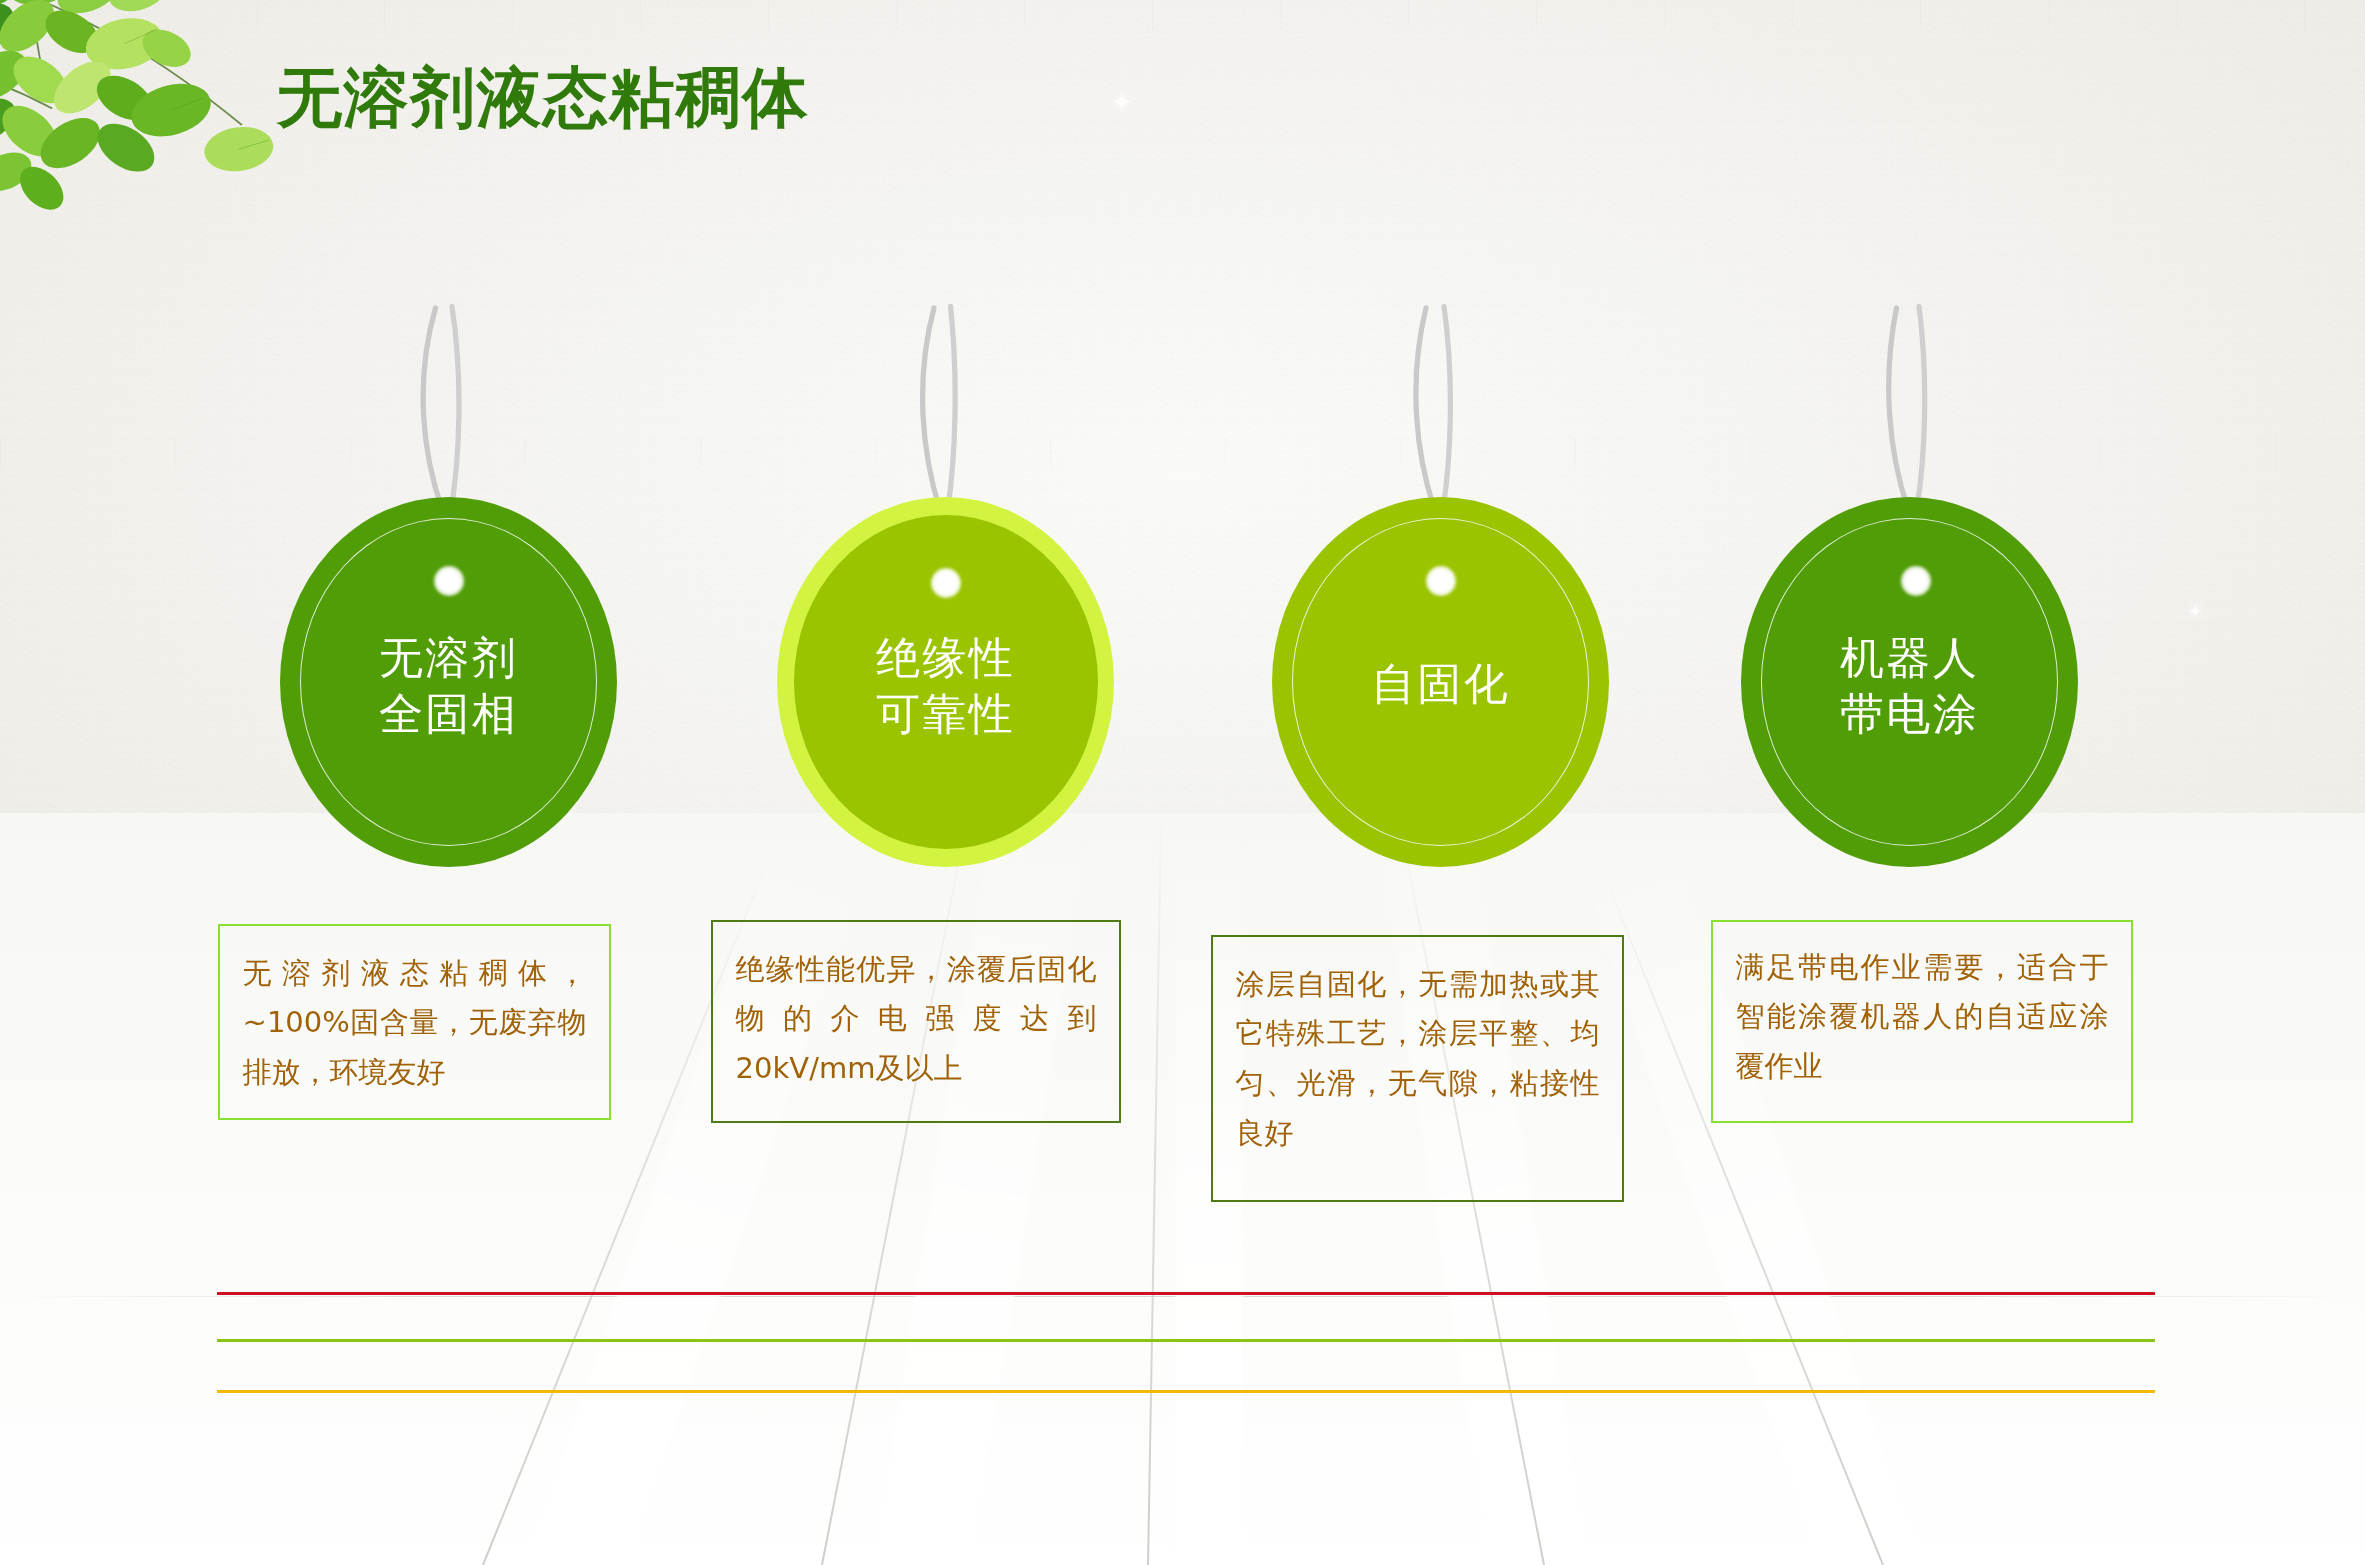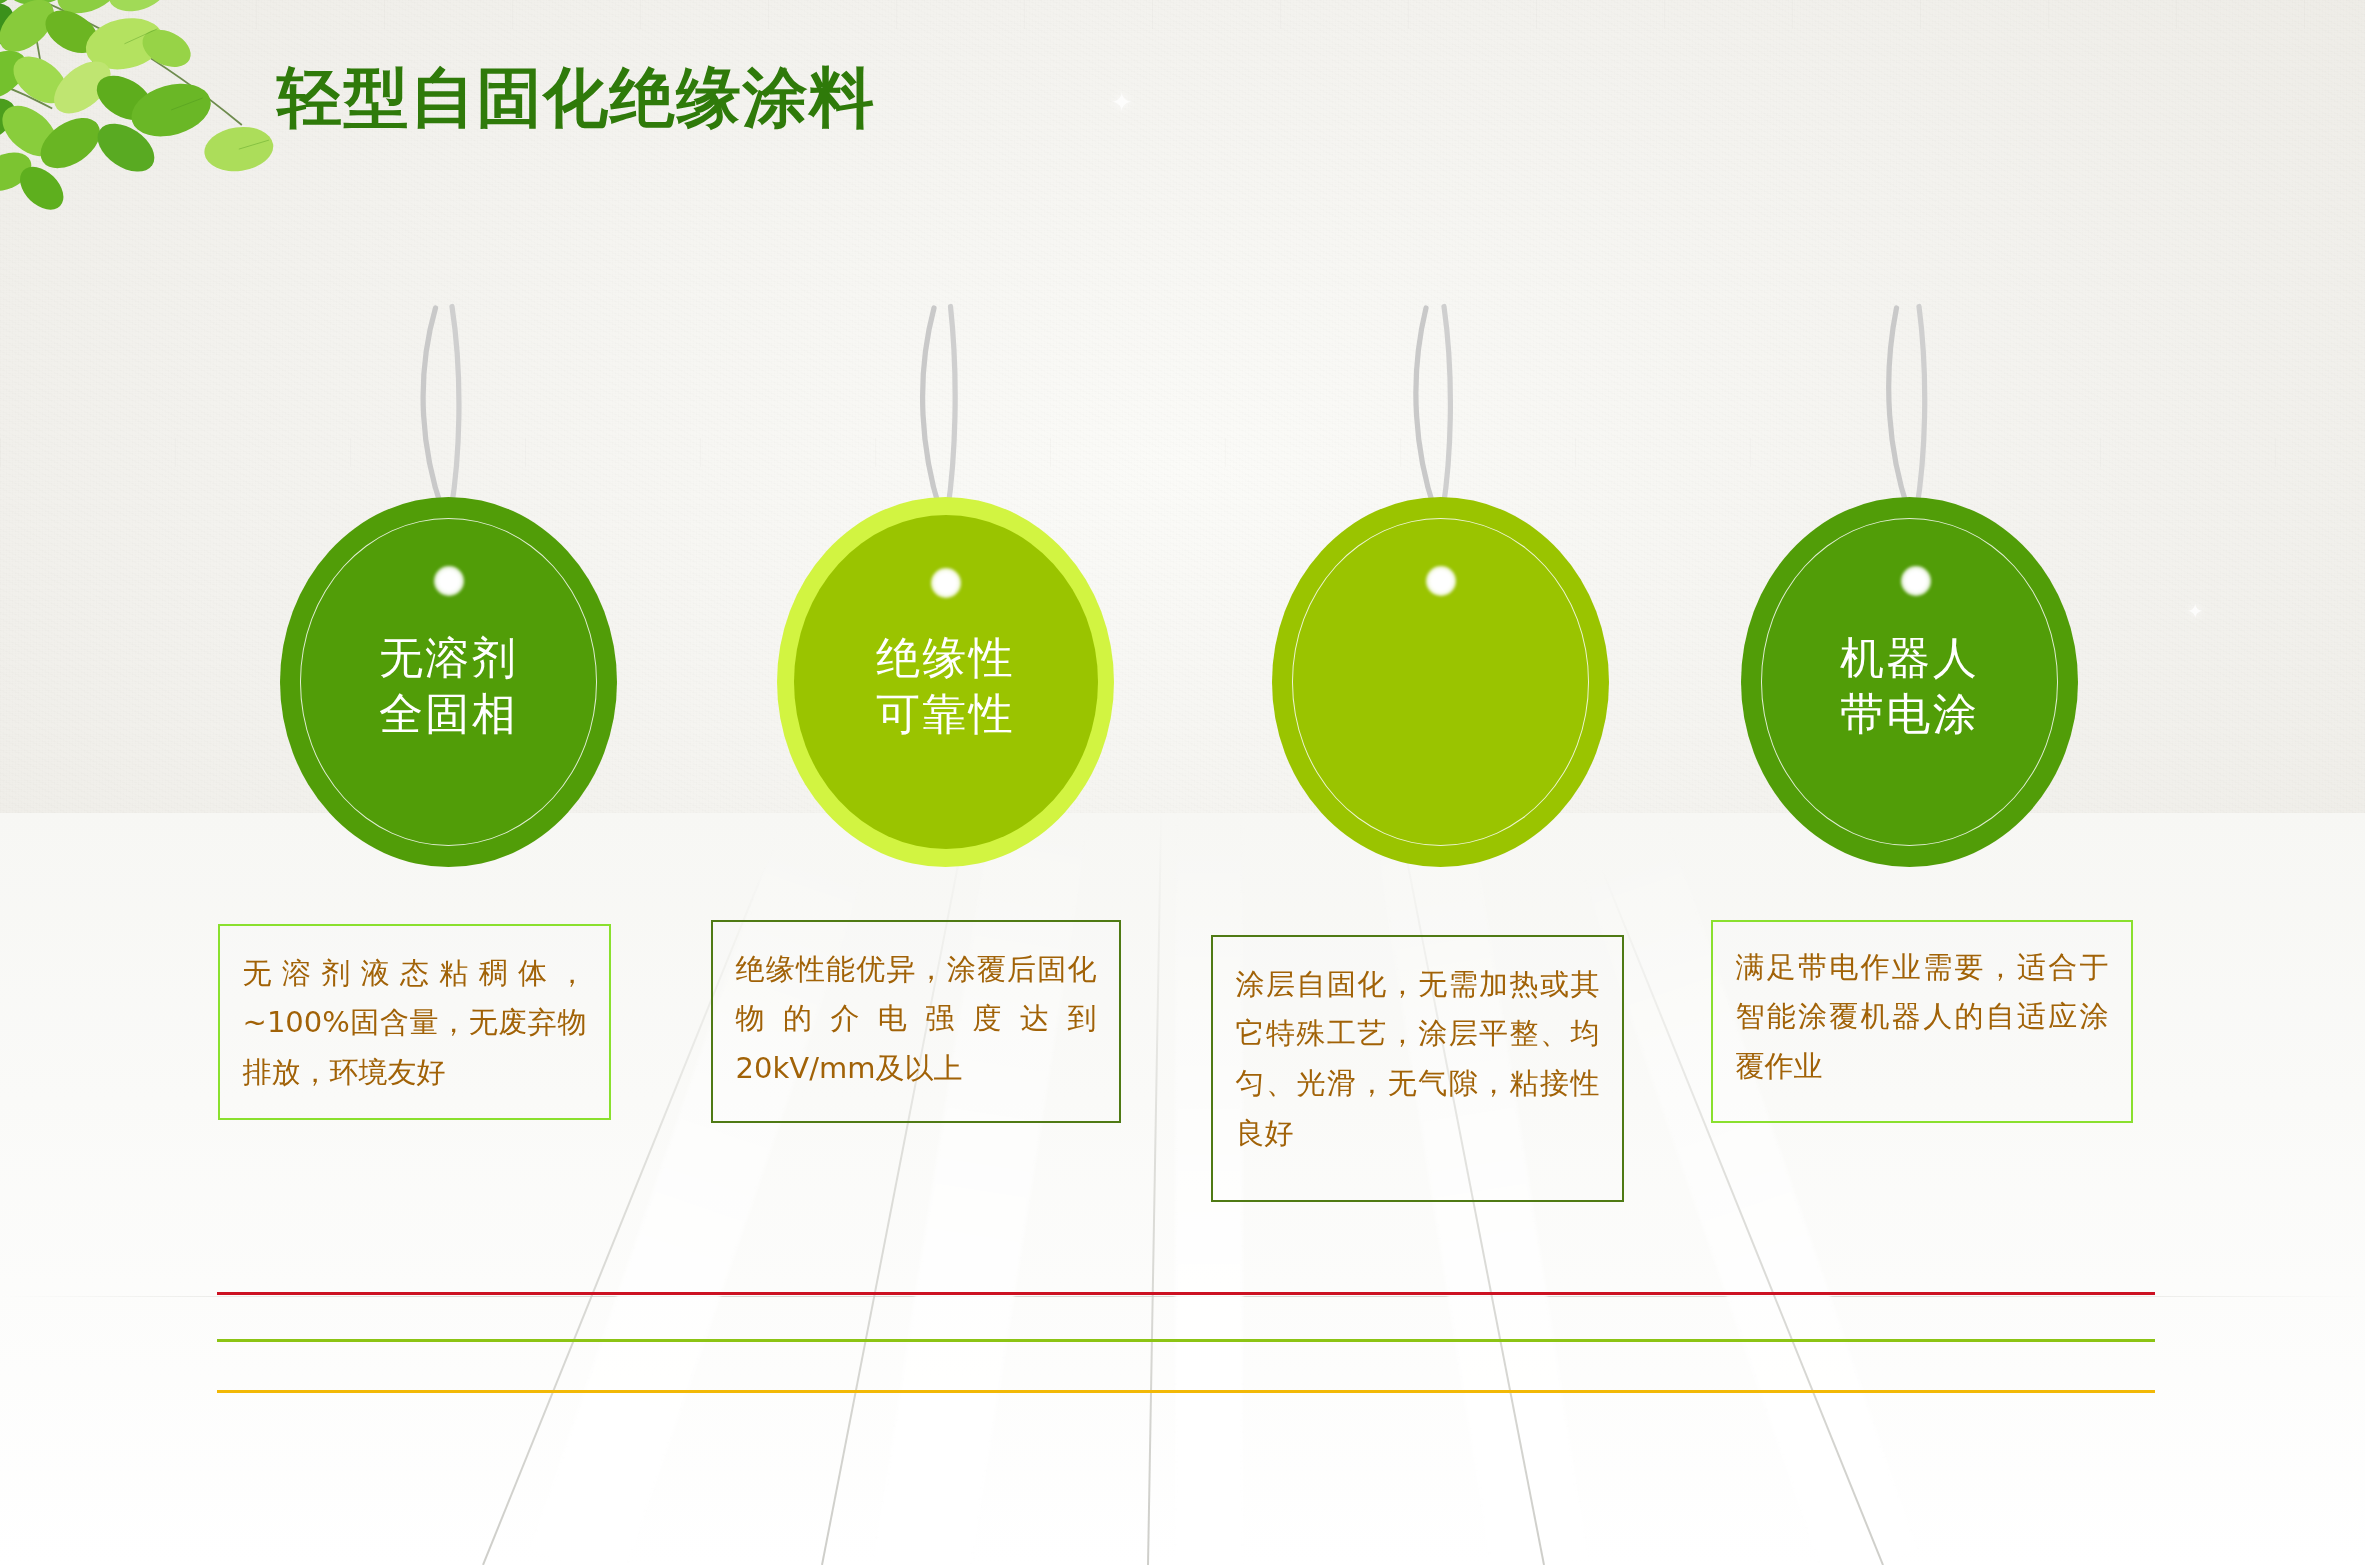--- a/index.html
+++ b/index.html
@@ -164,21 +164,21 @@
     <ellipse cx="86" cy="290" rx="34" ry="22" fill="#62ad27" transform="rotate(44 86 290)"></ellipse>
     <ellipse cx="348" cy="238" rx="46" ry="29" fill="#aedc62" transform="rotate(-8 348 238)"></ellipse>
   </g>
   <g stroke="#4a8c22" stroke-width="1.2" opacity=".4" fill="none">
     <path d="M196 98 L240 78"></path>
       <path d="M258 186 L300 170"></path>
       <path d="M348 238 L388 226"></path>
   </g>
 </svg>
 
-<div id="title">轻型自固化绝缘涂料</div>
+<div id="title">无溶剂液态粘稠体</div>
 
 <div class="tag" style="left:280px; top:497px; width:337px; height:370px;">
   <svg class="tag-string" width="120" height="226" viewBox="0 0 160 300">
     <path d="M79 296 C40 200, 36 96, 62 6" fill="none" stroke="#c9c9c9" stroke-width="7" stroke-linecap="round"></path>
     <path d="M79 296 C96 210, 98 96, 84 4" fill="none" stroke="#cfcfcf" stroke-width="7" stroke-linecap="round"></path>
   </svg>
   <div class="disc" style="background:#519d08;"></div>
   <div class="disc-inner-ring" style="left:19.6px; top:21px; right:19.6px; bottom:21px;"></div>
   <div class="hole" style="top:69px;"></div>
   <div class="disc-label">
@@ -203,20 +203,21 @@
 
 <div class="tag" style="left:1272px; top:497px; width:337px; height:370px;">
   <svg class="tag-string" width="120" height="226" viewBox="0 0 160 300">
     <path d="M79 296 C42 200, 38 96, 60 6" fill="none" stroke="#c9c9c9" stroke-width="7" stroke-linecap="round"></path>
     <path d="M79 296 C95 210, 97 96, 84 4" fill="none" stroke="#cfcfcf" stroke-width="7" stroke-linecap="round"></path>
   </svg>
   <div class="disc" style="background:#9ac400;"></div>
   <div class="disc-inner-ring" style="left:19.6px; top:21px; right:19.6px; bottom:21px;"></div>
   <div class="hole" style="top:69px;"></div>
   <div class="disc-label">
+    <div>自固化</div>
   </div>
 </div>
 
 <div class="tag" style="left:1741px; top:497px; width:337px; height:370px;">
   <svg class="tag-string" width="120" height="226" viewBox="0 0 160 300">
     <path d="M85 296 C48 200, 44 96, 62 6" fill="none" stroke="#c9c9c9" stroke-width="7" stroke-linecap="round"></path>
     <path d="M85 296 C102 210, 104 96, 92 4" fill="none" stroke="#cfcfcf" stroke-width="7" stroke-linecap="round"></path>
   </svg>
   <div class="disc" style="background:#519d08;"></div>
   <div class="disc-inner-ring" style="left:19.6px; top:21px; right:19.6px; bottom:21px;"></div>

